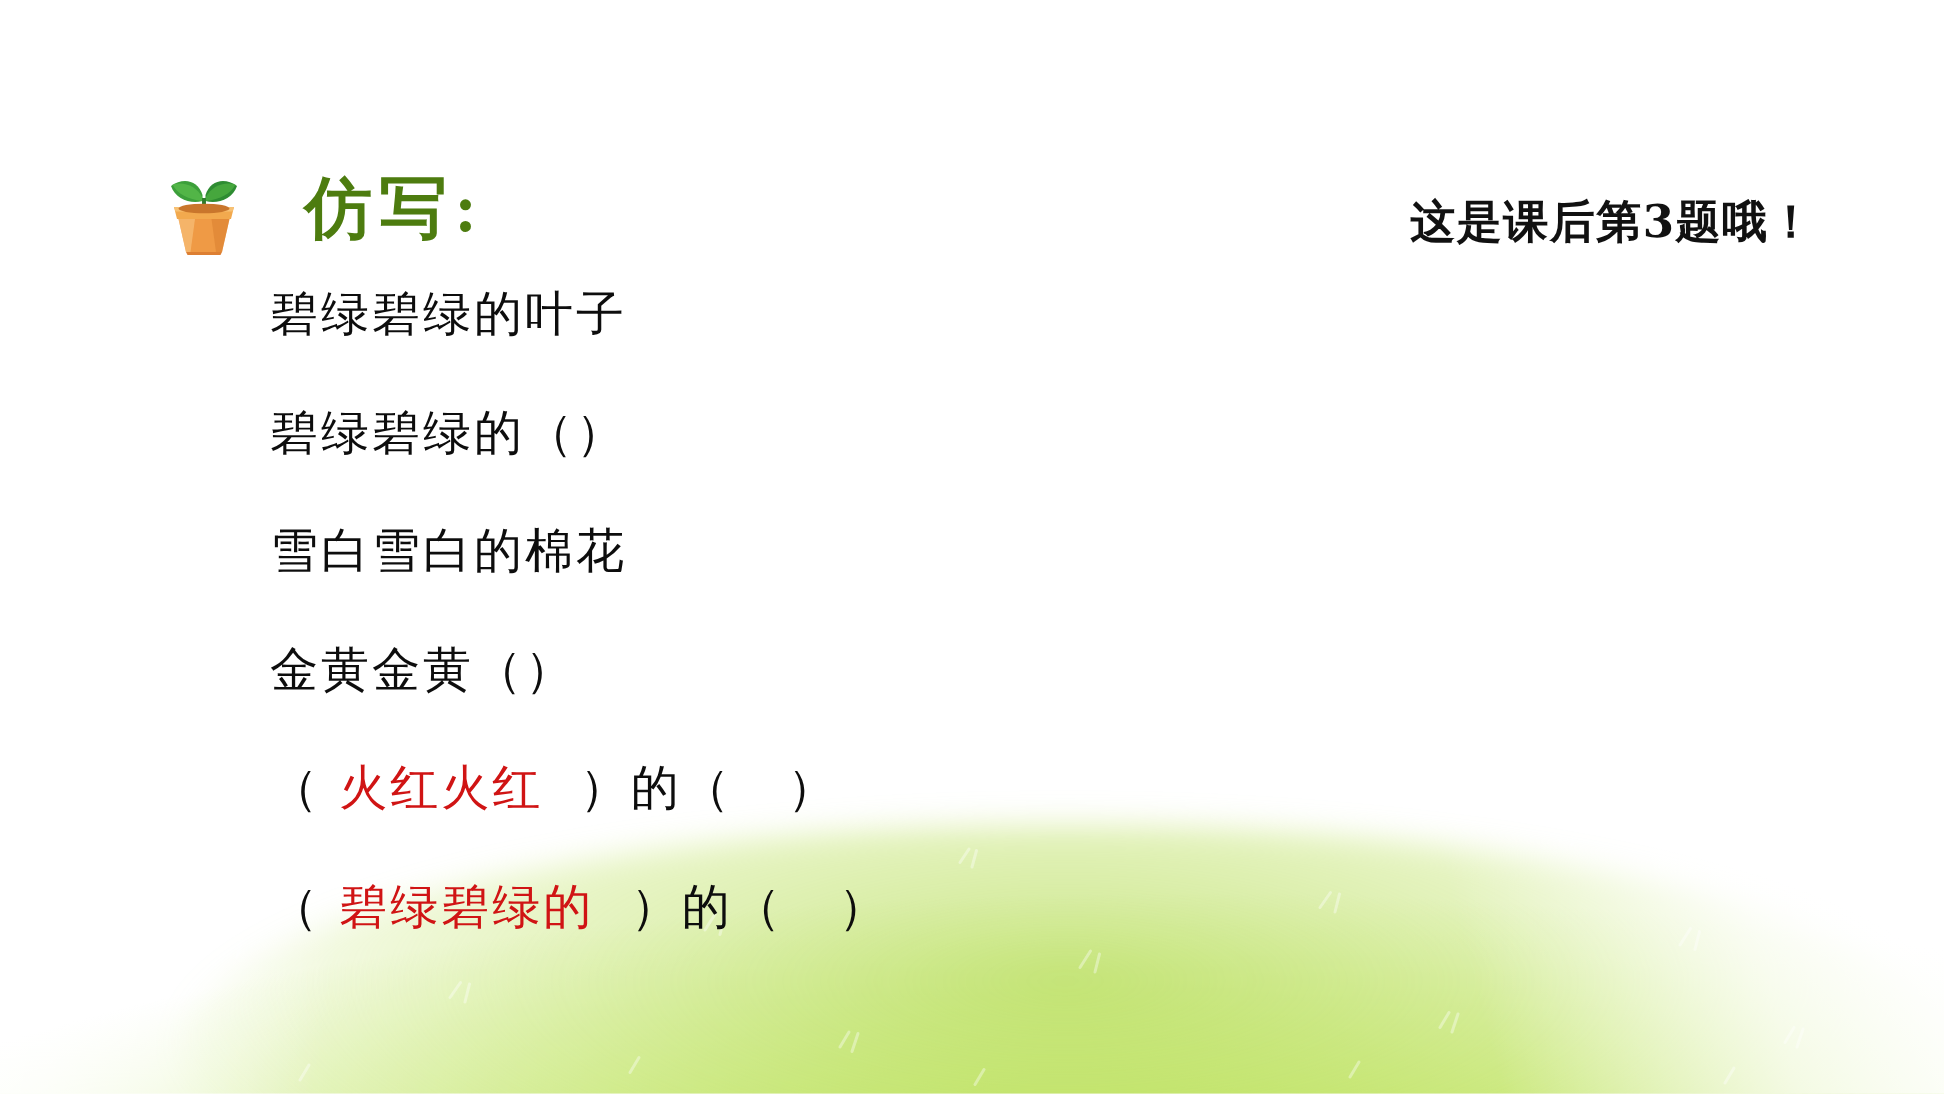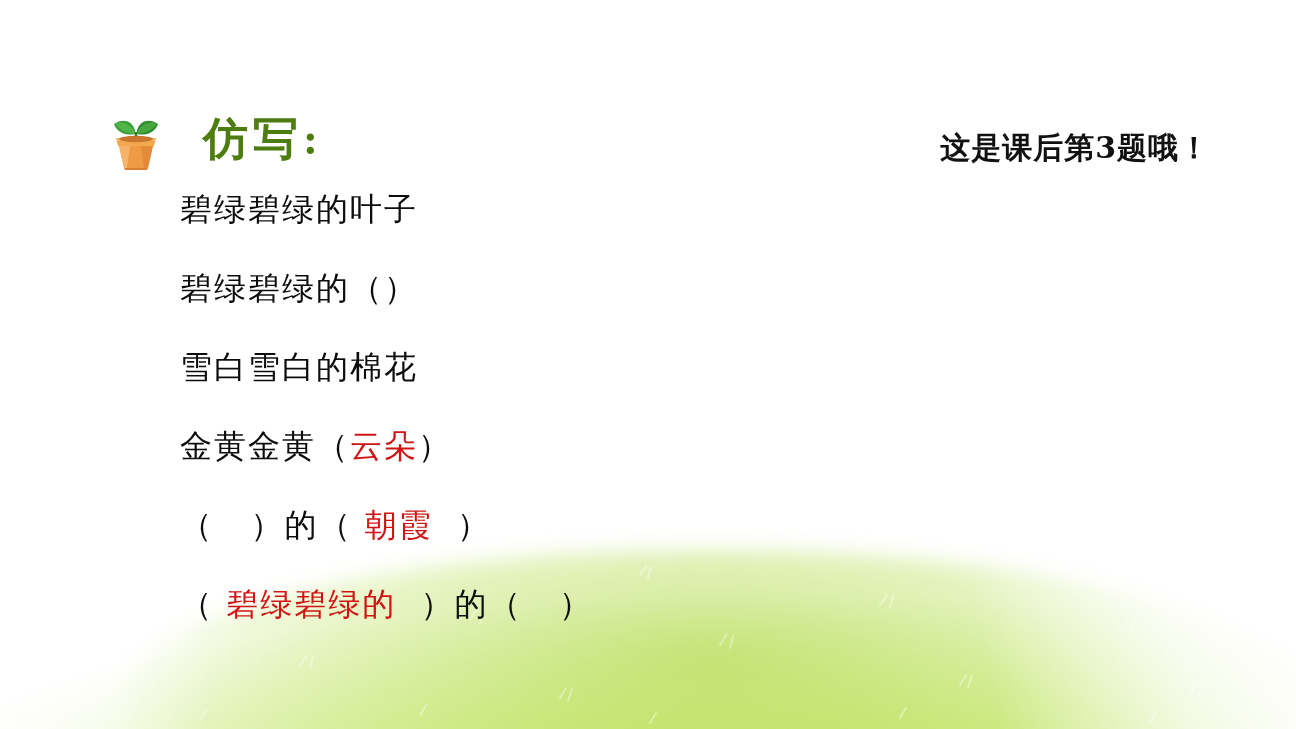--- a/index.html
+++ b/index.html
@@ -203,16 +203,16 @@
   </svg>
   <div class="title-text">仿写:</div>
 </div>
 
 <div class="note">这是课后第3题哦！</div>
 
 <div class="lines">
   <div class="line"><span class="paren">碧绿碧绿的叶子</span></div>
   <div class="line"><span class="paren">碧绿碧绿的（</span><span class="paren">）</span></div>
   <div class="line"><span class="paren">雪白雪白的棉花</span></div>
-  <div class="line"><span class="paren">金黄金黄（</span><span class="red">云朵</span><span class="paren">）</span></div>
-  <div class="line"><span class="paren">（ </span><span class="paren">  ）的（ </span><span class="red">朝霞</span><span class="paren">  ）</span></div>
+  <div class="line"><span class="paren">金黄金黄（</span><span class="paren">）</span></div>
+  <div class="line"><span class="paren">（ </span><span class="red">火红火红</span><span class="paren">  ）的（ </span><span class="paren">  ）</span></div>
   <div class="line"><span class="paren">（ </span><span class="red">碧绿碧绿的</span><span class="paren">  ）的（ </span><span class="paren">  ）</span></div>
 </div>
 
 </body></html>

